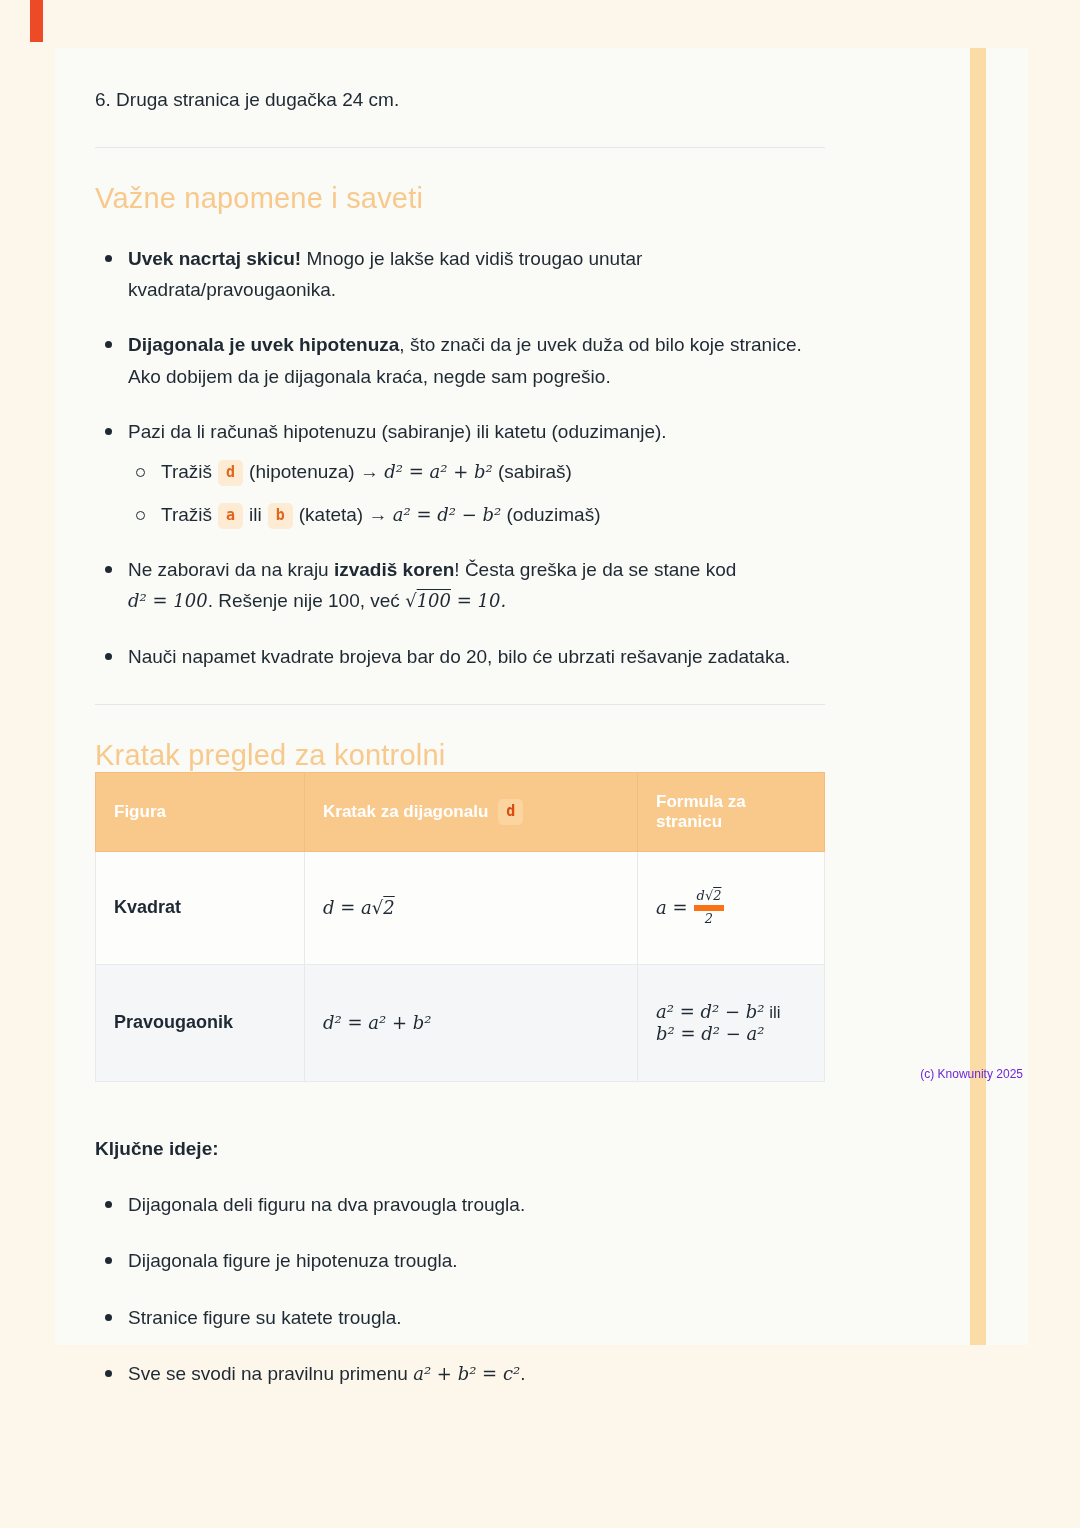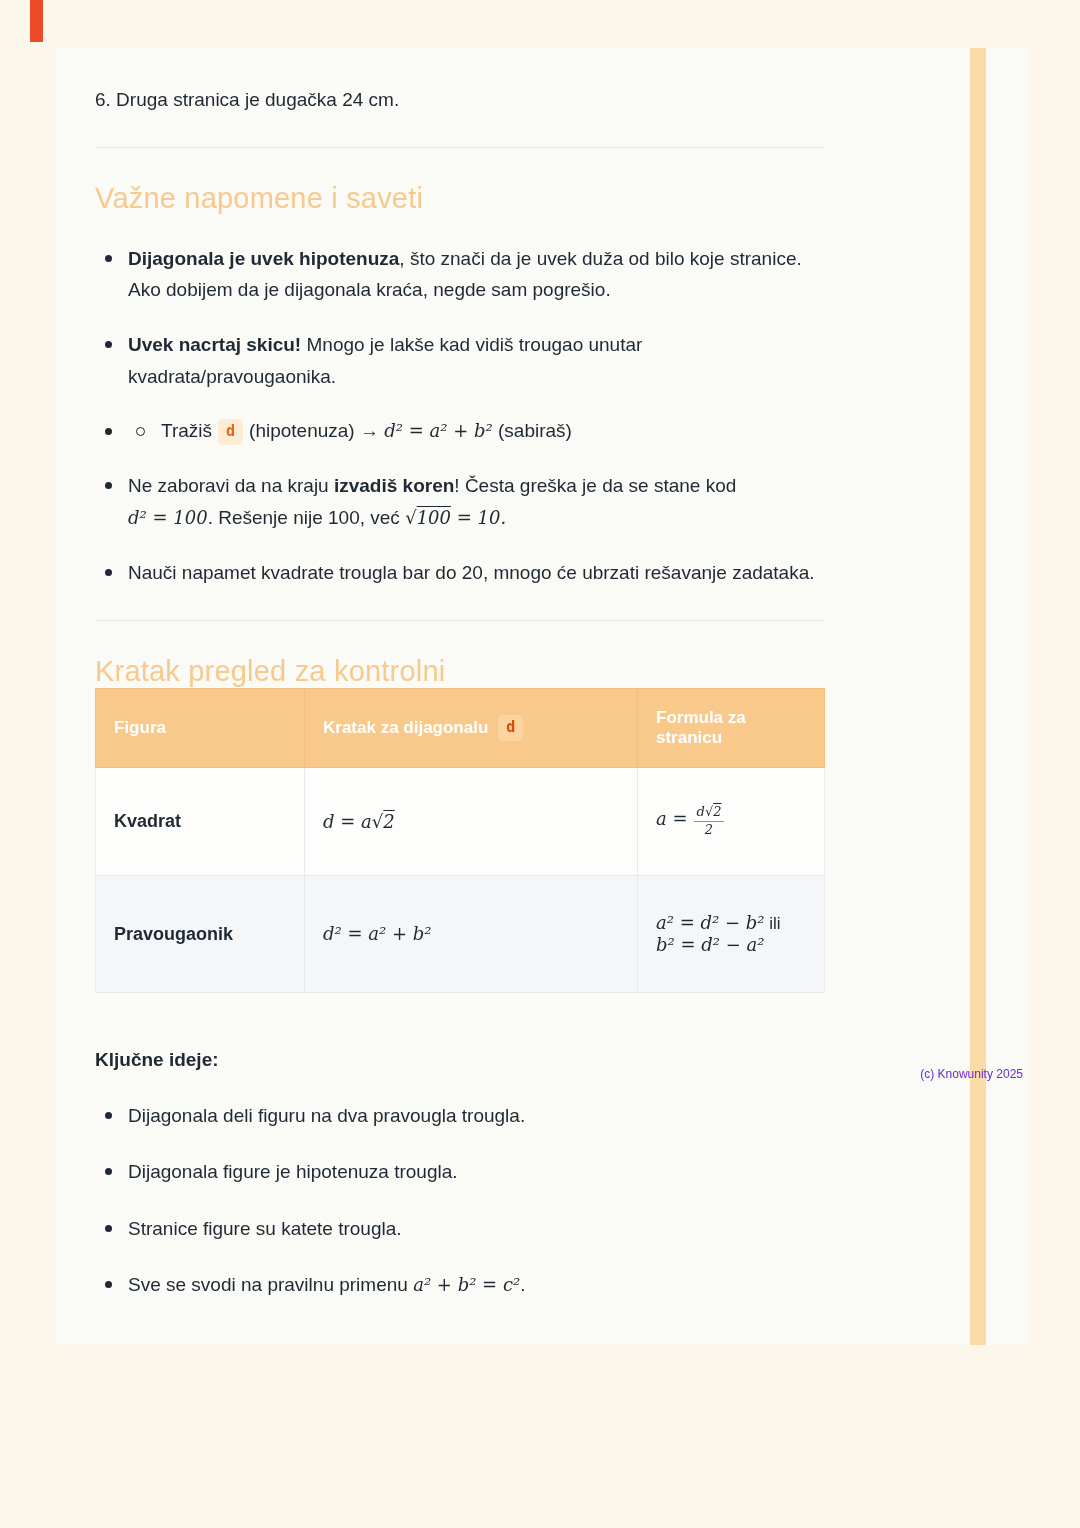--- a/index.html
+++ b/index.html
@@ -99,21 +99,21 @@
     font-size: 18px; background: #fdfdfc;
   }
   table.review-table tbody tr:nth-child(2) td { background: #f4f6f8; }
   td.figure-cell { font-weight: 700; width: 172px; }
   th.col-diag, td.col-diag { width: 296px; }
 
   .frac {
     display: inline-block; vertical-align: -9px; text-align: center;
     font-size: 13px; line-height: 1.3; margin-left: 6px;
   }
-  .frac .num { display: block; border-bottom: 1px solid #f97316; padding: 0 3px; }
+  .frac .num { display: block; border-bottom: 6px solid #f97316; padding: 0 3px; }
   .frac .den { display: block; }
 
   .key-title { margin: 56px 0 0; font-size: 19px; font-weight: 700; }
   ul.ideas { list-style: none; margin: 30px 0 0; padding: 0; }
   ul.ideas > li {
     position: relative; padding-left: 33px;
     margin-bottom: 26px; font-size: 19px; line-height: 1.6;
   }
   ul.ideas > li::before {
     content: ""; position: absolute; left: 10px; top: 11px;
@@ -137,37 +137,41 @@
     <div class="content">
 
       <p class="top-item">6. Druga stranica je dugačka 24 cm.</p>
 
       <hr class="divider">
 
       <h2 class="section-title">Važne napomene i saveti</h2>
 
       <ul class="bullets">
         <li>
+          <span class="b">Uvek nacrtaj skicu!</span><span> Mnogo je lakše kad vidiš trougao unutar kvadrata/pravougaonika.</span>
+        </li>
+        <li>
           <span class="b">Dijagonala je uvek hipotenuza</span><span>, što znači da je uvek duža od bilo koje stranice. Ako dobijem da je dijagonala kraća, negde sam pogrešio.</span>
         </li>
         <li>
-          <span class="b">Uvek nacrtaj skicu!</span><span> Mnogo je lakše kad vidiš trougao unutar kvadrata/pravougaonika.</span>
-        </li>
-        <li>
+          <span>Pazi da li računaš hipotenuzu (sabiranje) ili katetu (oduzimanje).</span>
           <ul class="sub-bullets">
             <li>
               <span>Tražiš</span><span class="chip">d</span><span>(hipotenuza) → </span><span class="math">d² = a² + b²</span><span> (sabiraš)</span>
             </li>
+            <li>
+              <span>Tražiš</span><span class="chip">a</span><span>ili</span><span class="chip">b</span><span>(kateta) → </span><span class="math">a² = d² − b²</span><span> (oduzimaš)</span>
+            </li>
           </ul>
         </li>
         <li>
           <span>Ne zaboravi da na kraju </span><span class="b">izvadiš koren</span><span>! Česta greška je da se stane kod </span><span class="math">d² = 100</span><span>. Rešenje nije 100, već </span><span class="math"><span>√</span><span class="rad">100</span><span> = 10.</span></span>
         </li>
         <li>
-          <span>Nauči napamet kvadrate trougla bar do 20, mnogo će ubrzati rešavanje zadataka.</span>
+          <span>Nauči napamet kvadrate brojeva bar do 20, bilo će ubrzati rešavanje zadataka.</span>
         </li>
       </ul>
 
       <hr class="divider">
 
       <h2 class="section-title">Kratak pregled za kontrolni</h2>
 
       <table class="review-table">
         <thead>
           <tr>

